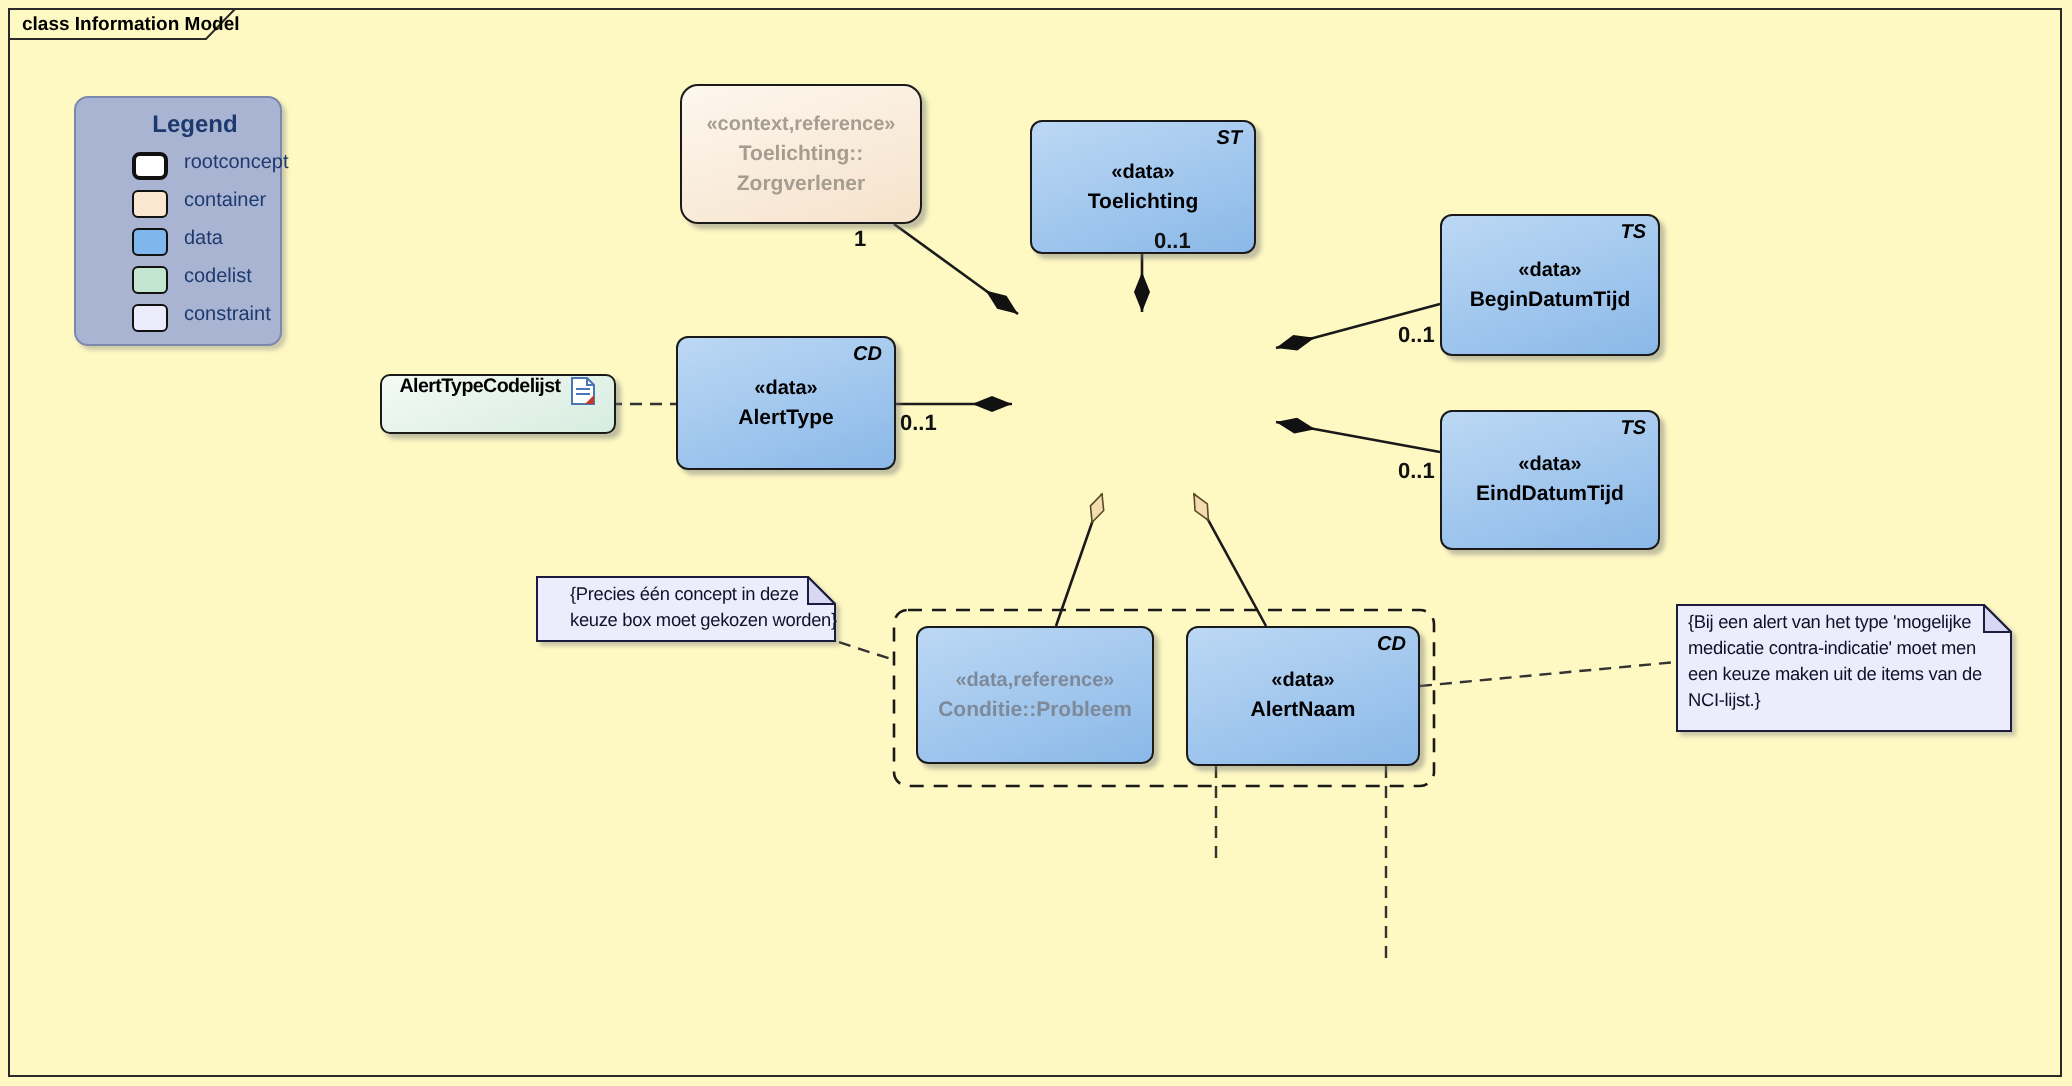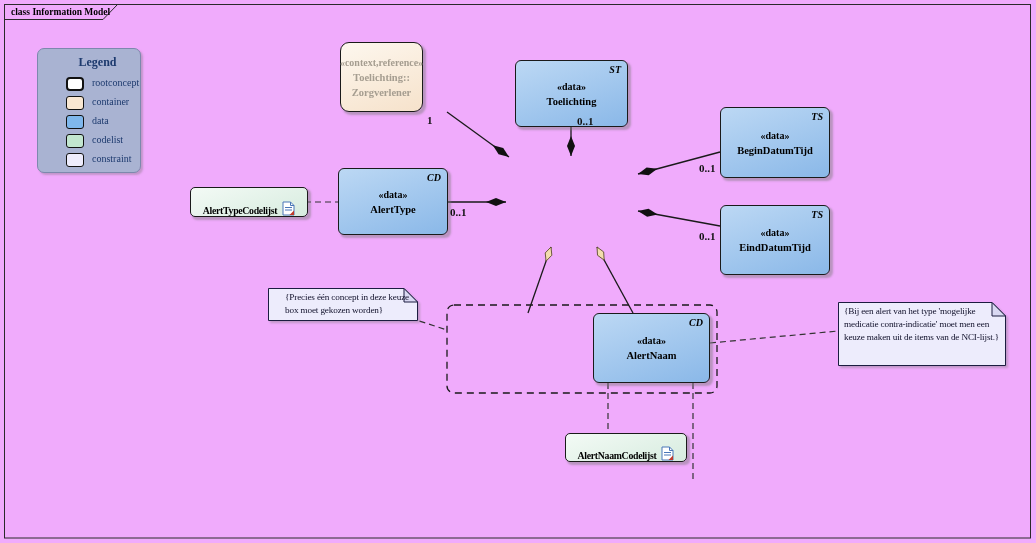--- a/index.html
+++ b/index.html
@@ -1,17 +1,17 @@
 <!DOCTYPE html>
 <html><head>
 <meta charset="utf-8">
 <style>
   html,body{margin:0;padding:0;background:#fff;}
-  .canvas{position:relative;width:1036px;height:543px;background:#f0abfc;
-          font-family:Liberation Serif, serif;overflow:hidden;}
+  .canvas{position:relative;width:1036px;height:543px;background:#fef9c3;
+          font-family:Liberation Sans, sans-serif;overflow:hidden;}
   svg.layer{position:absolute;left:0;top:0;}
 
   .frame-title{position:absolute;left:11px;top:7px;font-size:9.5px;font-weight:bold;color:#000;}
 
   
   .legend{position:absolute;left:37px;top:48px;width:104px;height:125px;background:#a9b3d2;
           border:1px solid #7d88ad;border-radius:7px;box-shadow:2px 2px 2px rgba(110,110,110,.35);
           box-sizing:border-box;padding:6px 0 0 28px;}
   .legend .ttl{margin:0 11px 7px 0;text-align:center;font-size:12px;font-weight:bold;color:#1d3a6e;}
   .legend .row{display:flex;align-items:flex-start;gap:8px;margin-bottom:4px;height:15px;}
@@ -26,21 +26,21 @@
         font-size:10.5px;font-weight:bold;color:#000;text-align:center;line-height:13px;}
   .node .tag{position:absolute;top:2px;right:6px;font-style:italic;font-size:10px;font-weight:bold;}
   .node.data{background:linear-gradient(160deg,#bcd8f4 0%,#8ab8e8 100%);}
   .node.container-node{background:linear-gradient(160deg,#fdf7ee 0%,#f6e2cb 100%);color:#a59d90;border-radius:9px;}
   .node.rootconcept{background:linear-gradient(180deg,#ffffff 55%,#ececec 100%);border:3px solid #000;
         justify-content:flex-start;padding-top:9px;}
   .node.grayed{color:#7e8a99;}
   .stereo{font-size:10px;}
 
   
-  .codelist{position:absolute;display:flex;align-items:flex-end;justify-content:center;gap:5px;
+  .codelist{position:absolute;display:flex;align-items:flex-start;justify-content:center;gap:5px;
         background:linear-gradient(160deg,#f3faf5 0%,#d7ecdf 100%);border:1.2px solid #1a1a1a;border-radius:5px;
         box-shadow:2.5px 2.5px 2px rgba(120,120,120,.45);box-sizing:border-box;
         font-size:9.8px;font-weight:bold;letter-spacing:-0.3px;color:#000;}
   .codelist.small-text{font-size:9.5px;letter-spacing:-0.5px;}
 
   
   .note{position:absolute;}
   .note svg{position:absolute;left:0;top:0;filter:drop-shadow(2px 2px 1px rgba(120,120,120,.4));}
   .note .txt{position:relative;padding:3px 5px 3px 6px;font-size:9.2px;line-height:13px;
         letter-spacing:-0.15px;color:#10102a;}
@@ -102,21 +102,21 @@
     <div class="row">
       <span class="sw" style="background: rgb(194, 230, 207);"></span>
       <span class="lbl">codelist</span>
     </div>
     <div class="row">
       <span class="sw" style="background: rgb(237, 236, 252);"></span>
       <span class="lbl">constraint</span>
     </div>
   </div>
 
-  <div class="node container-node" style="left:340px;top:42px;width:83px;height:70px;">
+  <div class="node container-node" style="left:340px;top:42px;width:121px;height:70px;">
     <span class="stereo">«context,reference»</span>
     <span>Toelichting::</span>
     <span>Zorgverlener</span>
   </div>
 
   <div class="node data" style="left:515px;top:60px;width:113px;height:67px;">
     <span class="tag">ST</span>
     <span class="stereo">«data»</span>
     <span>Toelichting</span>
   </div>
@@ -133,48 +133,42 @@
     <span>EindDatumTijd</span>
   </div>
 
 
   <div class="node data" style="left:338px;top:168px;width:110px;height:67px;">
     <span class="tag">CD</span>
     <span class="stereo">«data»</span>
     <span>AlertType</span>
   </div>
 
+  <div class="node data grayed" style="left:458px;top:313px;width:119px;height:69px;">
+    <span class="stereo">«data,reference»</span>
+    <span>Conditie::Probleem</span>
+  </div>
 
   <div class="node data" style="left:593px;top:313px;width:117px;height:70px;">
     <span class="tag">CD</span>
     <span class="stereo">«data»</span>
     <span>AlertNaam</span>
   </div>
 
   <div class="codelist" style="left:190px;top:187px;width:118px;height:30px;">
     <span>AlertTypeCodelijst</span>
     <svg width="13" height="15" viewBox="0 0 13 15">
       <path d="M1,1 h7.5 l3.5,3.5 V14 H1 Z" fill="#ffffff" stroke="#4a76b8" stroke-width="1"></path>
       <path d="M8.5,1 V4.5 H12" fill="none" stroke="#4a76b8" stroke-width="1"></path>
       <line x1="3" y1="6.5" x2="10" y2="6.5" stroke="#4a76b8" stroke-width="1"></line>
       <line x1="3" y1="9" x2="10" y2="9" stroke="#4a76b8" stroke-width="1"></line>
       <path d="M12,14 L12,9.5 L7.5,14 Z" fill="#c0392b"></path>
     </svg>
   </div>
 
-  <div class="codelist" style="left:565px;top:433px;width:122px;height:29px;">
-    <span>AlertNaamCodelijst</span>
-    <svg width="13" height="15" viewBox="0 0 13 15">
-      <path d="M1,1 h7.5 l3.5,3.5 V14 H1 Z" fill="#ffffff" stroke="#4a76b8" stroke-width="1"></path>
-      <path d="M8.5,1 V4.5 H12" fill="none" stroke="#4a76b8" stroke-width="1"></path>
-      <line x1="3" y1="6.5" x2="10" y2="6.5" stroke="#4a76b8" stroke-width="1"></line>
-      <line x1="3" y1="9" x2="10" y2="9" stroke="#4a76b8" stroke-width="1"></line>
-      <path d="M12,14 L12,9.5 L7.5,14 Z" fill="#c0392b"></path>
-    </svg>
-  </div>
 
 
   <div class="note" style="left:268px;top:288px;width:150px;height:33px;padding-left:11px;">
     <svg width="150" height="33">
       <polygon points="0.5,0.5 136,0.5 149.5,14 149.5,32.5 0.5,32.5" fill="#edecfc" stroke="#1c1c40" stroke-width="1"></polygon>
       <path d="M136,0.5 L149.5,14 L136,14 Z" fill="#d9d8f2" stroke="#1c1c40" stroke-width="1"></path>
     </svg>
     <div class="txt">{Precies één concept in deze keuze box moet gekozen worden}</div>
   </div>
 

